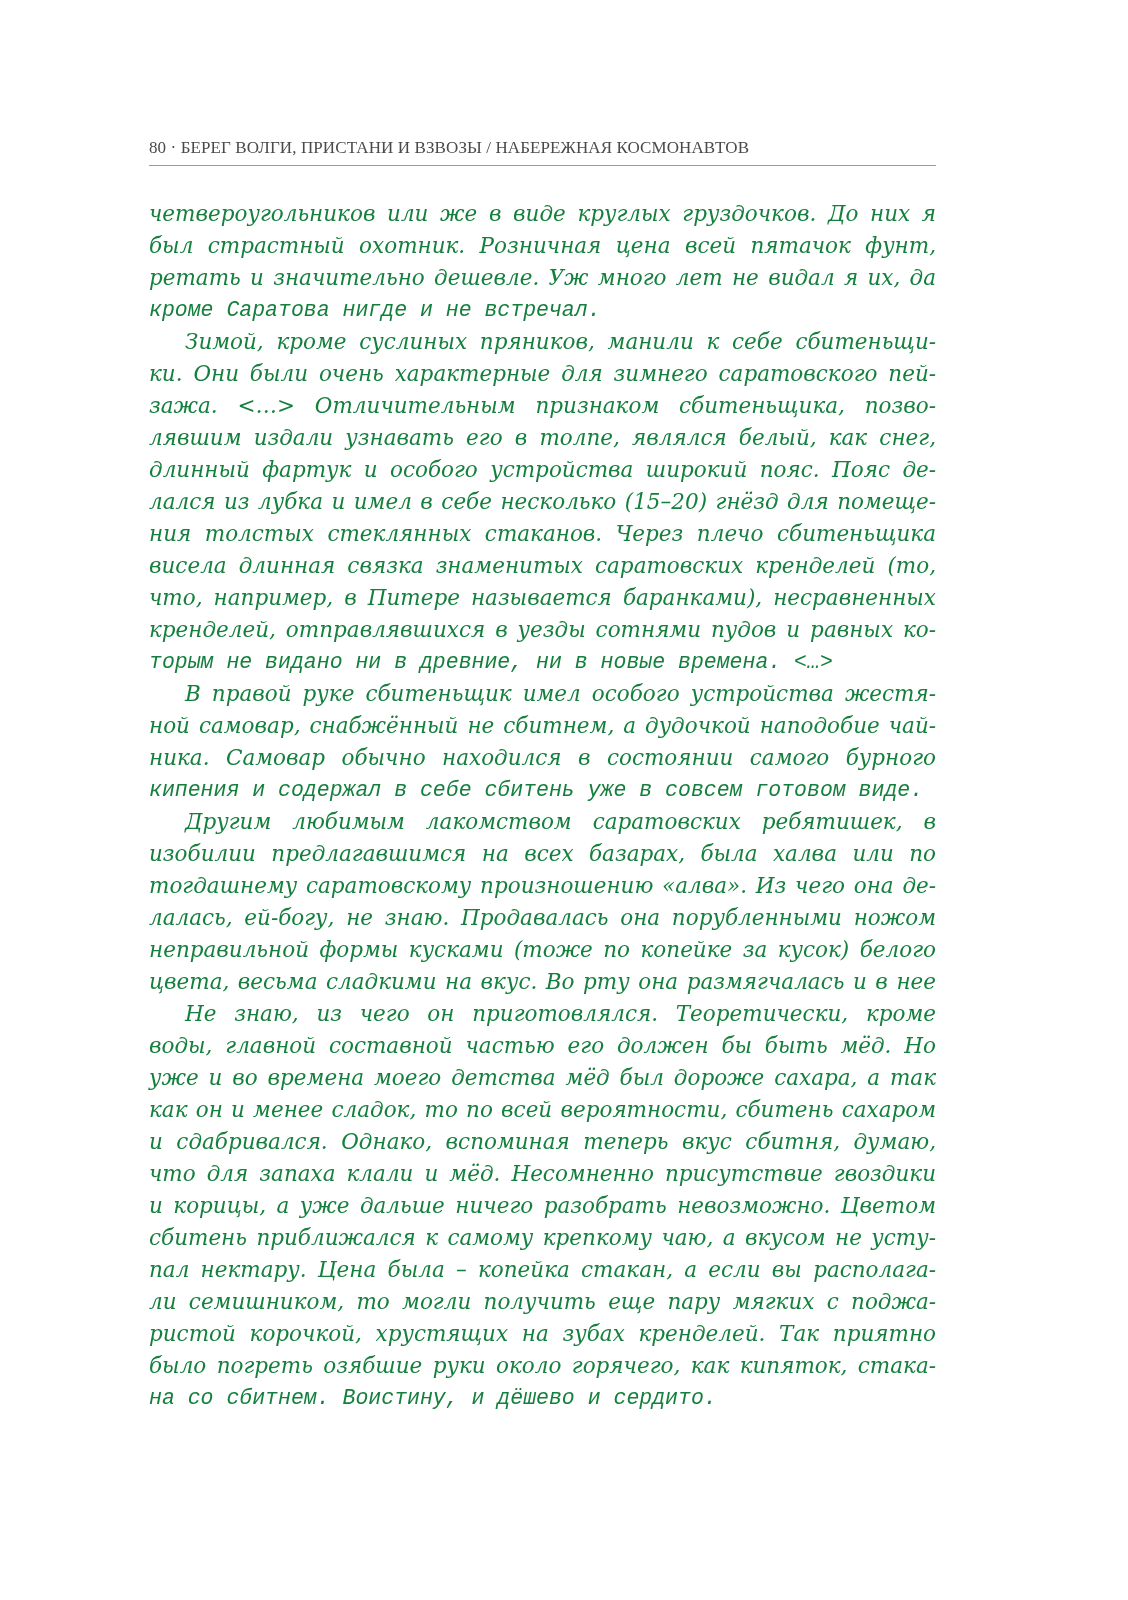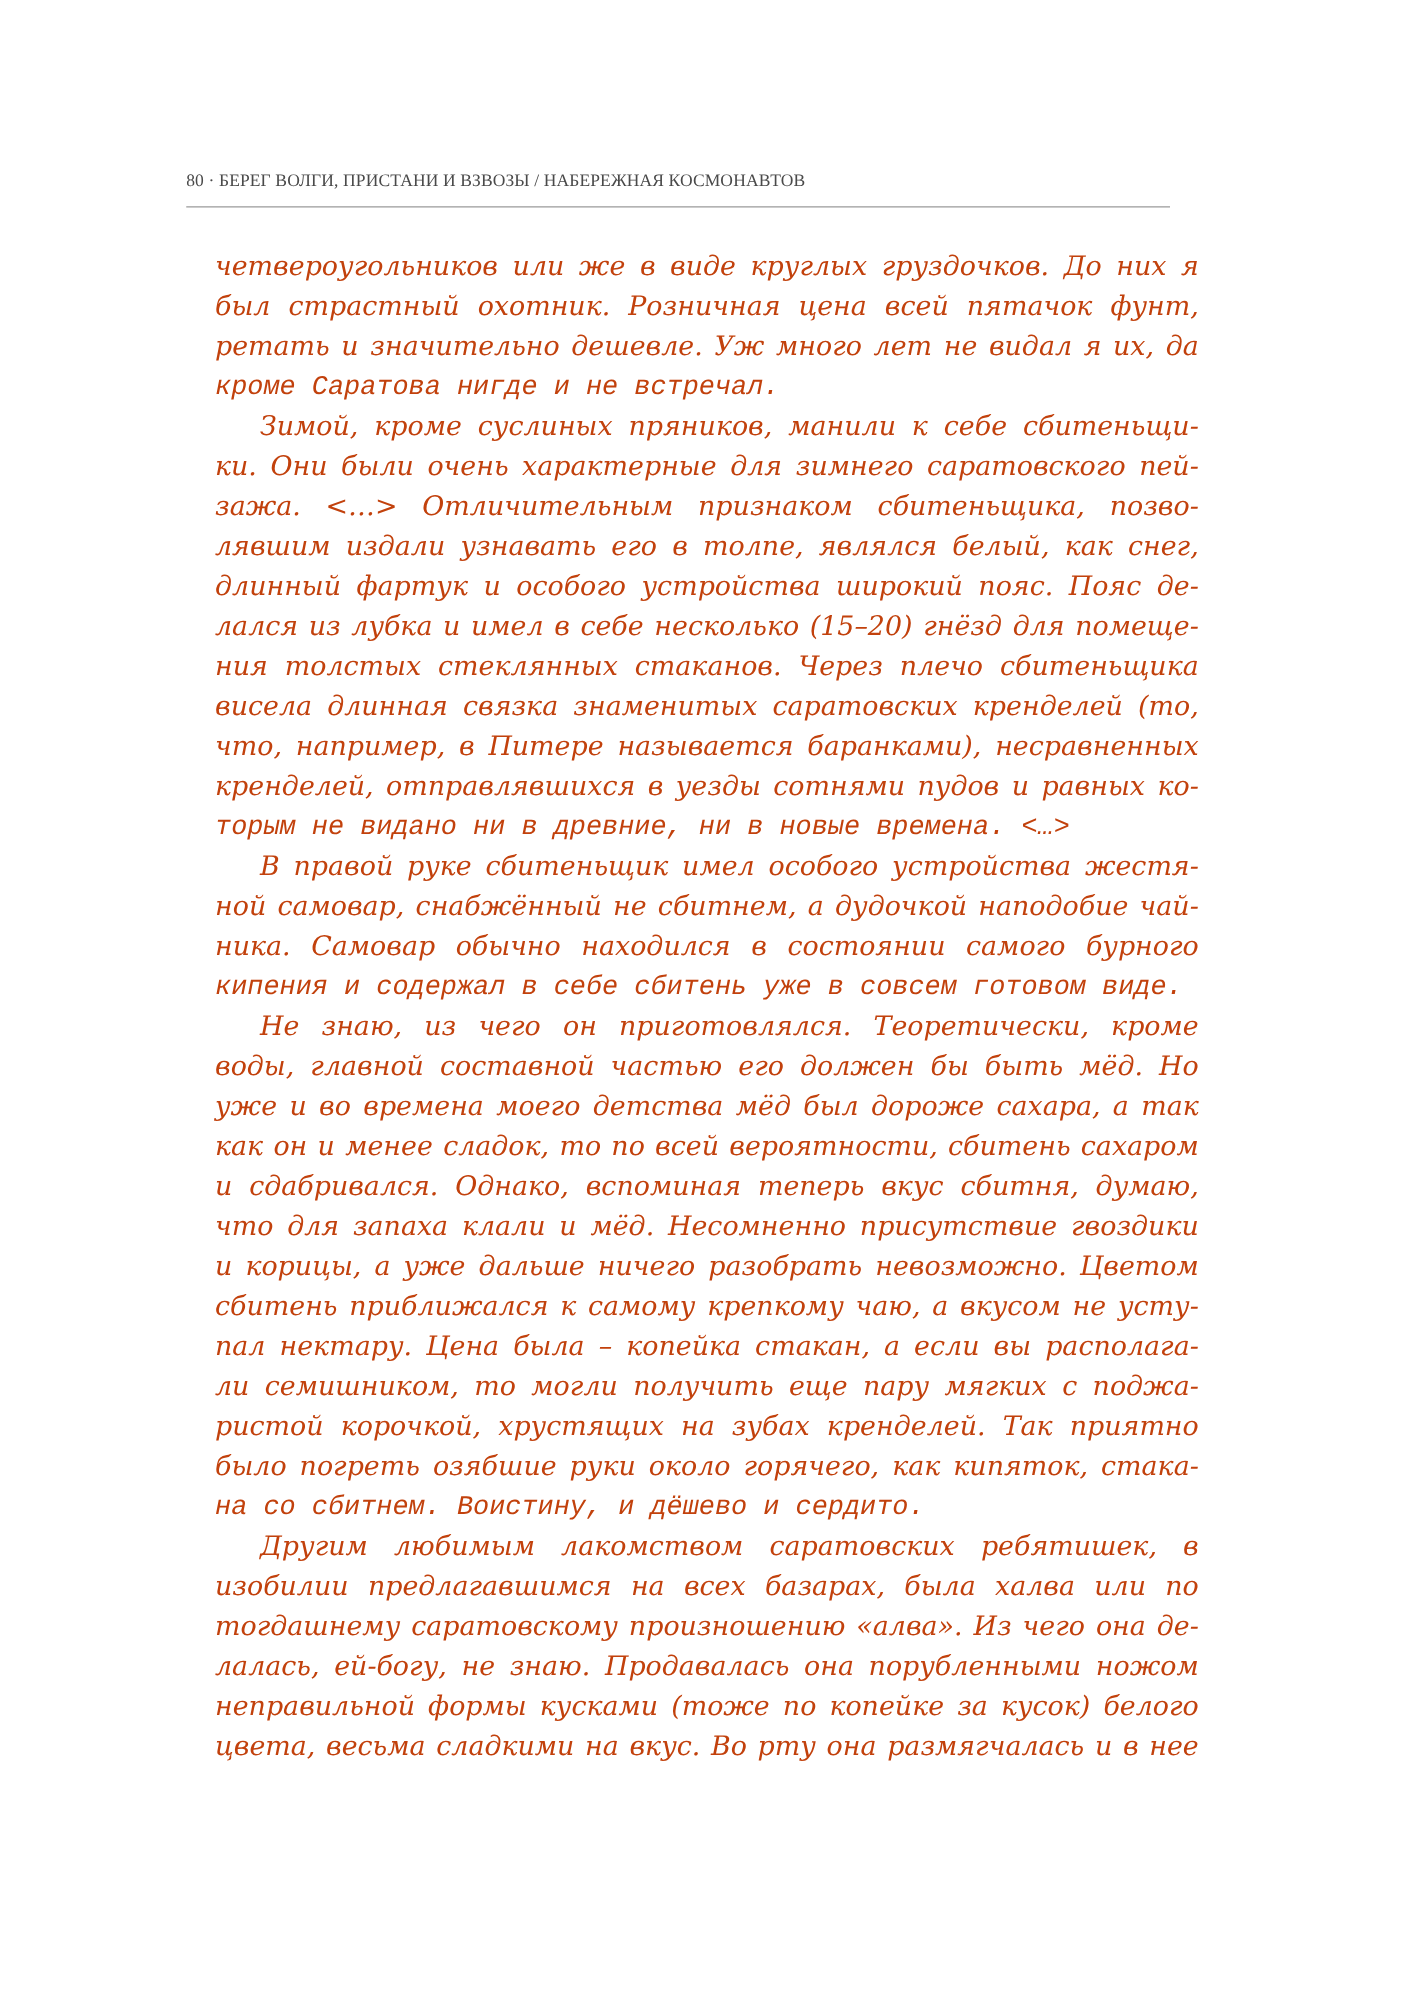--- a/index.html
+++ b/index.html
@@ -1,33 +1,32 @@
 <!DOCTYPE html>
 <html><head>
 <meta charset="utf-8">
 <style>
   html, body { margin: 0; padding: 0; background: #ffffff; }
   body { width: 1128px; height: 1600px; position: relative; overflow: hidden; }
   .running-head {
     position: absolute; left: 149px; top: 138px; width: 787px;
     font-family: "Liberation Serif", "DejaVu Serif", serif;
-    font-size: 14px; color: #4a4a4a; letter-spacing: 0.1px;
+    font-size: 17px; color: #4a4a4a; letter-spacing: 0.1px;
     white-space: nowrap;
   }
   .head-rule {
     position: absolute; left: 149px; top: 165px; width: 787px; height: 0;
     border-top: 1px solid #9a9a9a;
   }
   .body-text {
     position: absolute; left: 149px; top: 198px; width: 787px;
     font-family: "DejaVu Serif", "Liberation Serif", serif;
     font-style: italic;
     font-size: 22.5px;
-    color: #c2410c;
-    margin-left: 23px;
+    color: #15803d;
   }
   .line {
     display: block; height: 32px; line-height: 32px;
     text-align: justify; text-align-last: justify;
     white-space: nowrap; overflow: visible;
     font-size: 21.5px;
   }
   .line.last { text-align-last: left; font-family: Liberation Mono, monospace; }
   .line.indent { padding-left: 36px; }
 </style>
@@ -57,35 +56,35 @@
       <span class="line" style="white-space: normal;">кренделей, отправлявшихся в уезды сотнями пудов и равных ко-</span>
       <span class="line last" style="white-space: normal;">торым не видано ни в древние, ни в новые времена. &lt;…&gt;</span>
     </div>
     <div>
       <span class="line indent" style="white-space: normal;">В правой руке сбитеньщик имел особого устройства жестя-</span>
       <span class="line" style="white-space: normal;">ной самовар, снабжённый не сбитнем, а дудочкой наподобие чай-</span>
       <span class="line" style="white-space: normal;">ника. Самовар обычно находился в состоянии самого бурного</span>
       <span class="line last" style="white-space: normal;">кипения и содержал в себе сбитень уже в совсем готовом виде.</span>
     </div>
     <div>
+      <span class="line indent" style="white-space: normal;">Другим любимым лакомством саратовских ребятишек, в</span>
+      <span class="line" style="white-space: normal;">изобилии предлагавшимся на всех базарах, была халва или по</span>
+      <span class="line" style="white-space: normal;">тогдашнему саратовскому произношению «алва». Из чего она де-</span>
+      <span class="line" style="white-space: normal;">лалась, ей-богу, не знаю. Продавалась она порубленными ножом</span>
+      <span class="line" style="white-space: normal;">неправильной формы кусками (тоже по копейке за кусок) белого</span>
+      <span class="line" style="white-space: normal;">цвета, весьма сладкими на вкус. Во рту она размягчалась и в нее</span>
+    </div>
+    <div>
       <span class="line indent" style="white-space: normal;">Не знаю, из чего он приготовлялся. Теоретически, кроме</span>
       <span class="line" style="white-space: normal;">воды, главной составной частью его должен бы быть мёд. Но</span>
       <span class="line" style="white-space: normal;">уже и во времена моего детства мёд был дороже сахара, а так</span>
       <span class="line" style="white-space: normal;">как он и менее сладок, то по всей вероятности, сбитень сахаром</span>
       <span class="line" style="white-space: normal;">и сдабривался. Однако, вспоминая теперь вкус сбитня, думаю,</span>
       <span class="line" style="white-space: normal;">что для запаха клали и мёд. Несомненно присутствие гвоздики</span>
       <span class="line" style="white-space: normal;">и корицы, а уже дальше ничего разобрать невозможно. Цветом</span>
       <span class="line" style="white-space: normal;">сбитень приближался к самому крепкому чаю, а вкусом не усту-</span>
       <span class="line" style="white-space: normal;">пал нектару. Цена была – копейка стакан, а если вы располага-</span>
       <span class="line" style="white-space: normal;">ли семишником, то могли получить еще пару мягких с поджа-</span>
       <span class="line" style="white-space: normal;">ристой корочкой, хрустящих на зубах кренделей. Так приятно</span>
       <span class="line" style="white-space: normal;">было погреть озябшие руки около горячего, как кипяток, стака-</span>
       <span class="line last" style="white-space: normal;">на со сбитнем. Воистину, и дёшево и сердито.</span>
     </div>
-    <div>
-      <span class="line indent" style="white-space: normal;">Другим любимым лакомством саратовских ребятишек, в</span>
-      <span class="line" style="white-space: normal;">изобилии предлагавшимся на всех базарах, была халва или по</span>
-      <span class="line" style="white-space: normal;">тогдашнему саратовскому произношению «алва». Из чего она де-</span>
-      <span class="line" style="white-space: normal;">лалась, ей-богу, не знаю. Продавалась она порубленными ножом</span>
-      <span class="line" style="white-space: normal;">неправильной формы кусками (тоже по копейке за кусок) белого</span>
-      <span class="line" style="white-space: normal;">цвета, весьма сладкими на вкус. Во рту она размягчалась и в нее</span>
-    </div>
   </div>
 
 </body></html>

